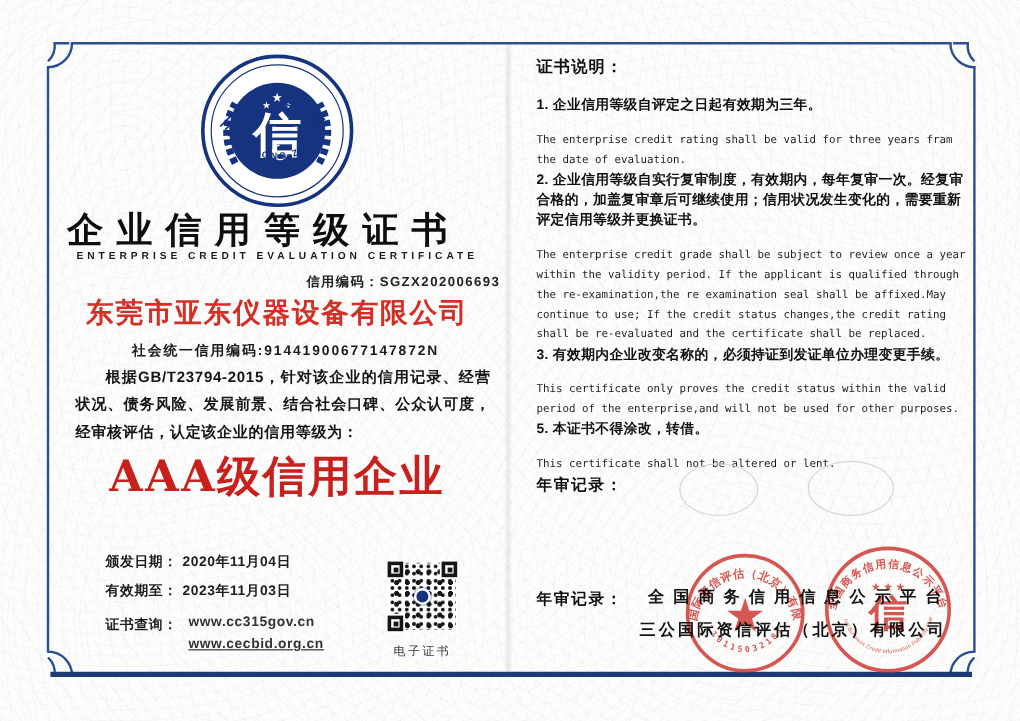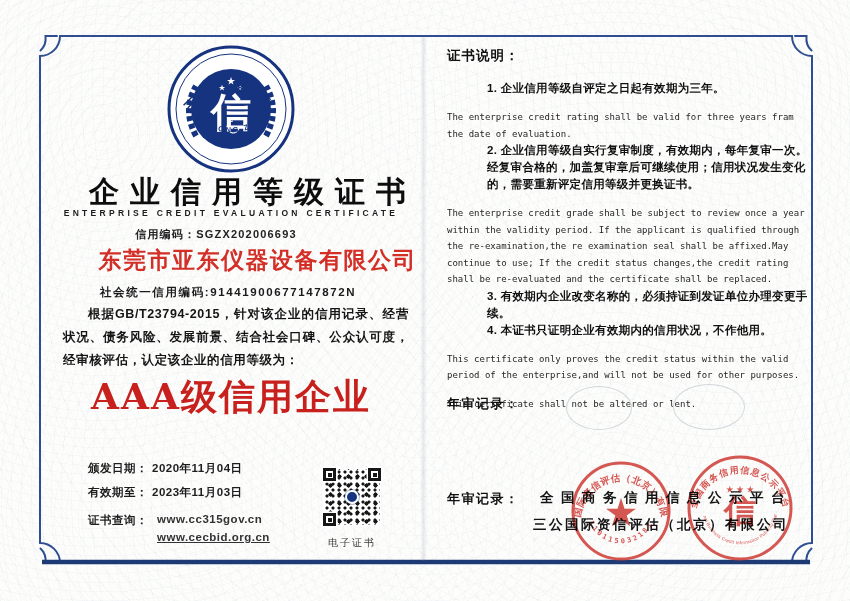--- a/index.html
+++ b/index.html
@@ -14,29 +14,29 @@
       repeating-radial-gradient(circle at 22% 86%, rgba(140,155,175,.045) 0 1px, transparent 1px 12px),
       repeating-radial-gradient(circle at 50% 48%, rgba(140,155,175,.04) 0 1px, transparent 1px 13px);}
   .abs{position:absolute;}
   .frame{position:absolute;left:0;top:0;z-index:1;}
   .crease{position:absolute;left:420px;top:37px;width:7px;height:524px;z-index:1;
     background:linear-gradient(90deg,transparent,rgba(120,130,150,.16),transparent);}
   .content{position:absolute;inset:0;z-index:2;}
 
   
   .logo{left:166px;top:44px;width:130px;height:130px;}
-  .title{left:45px;top:172px;width:372px;text-align:right;margin:0;
+  .title{left:45px;top:172px;width:372px;text-align:left;margin:0;
     font:700 30px "DejaVu Serif","Liberation Serif",serif;letter-spacing:11px;text-indent:11px;color:#0d0d0d;}
   .subtitle{left:45px;top:208px;width:372px;text-align:center;
     font:700 8.5px "Liberation Sans",sans-serif;letter-spacing:3.3px;color:#1c1c1c;}
-  .credit-no{left:30px;top:227px;width:372px;text-align:center;
+  .credit-no{left:45px;top:227px;width:372px;text-align:right;
     font:700 11px "Liberation Sans",sans-serif;letter-spacing:1.2px;color:#222;}
-  .company{left:45px;top:245px;width:372px;text-align:right;
+  .company{left:45px;top:245px;width:372px;text-align:center;
     font:700 23px "Liberation Sans",sans-serif;letter-spacing:1.5px;color:var(--red);}
-  .uscc{left:42px;top:285px;width:372px;text-align:center;
+  .uscc{left:52px;top:285px;width:372px;text-align:center;
     font:700 11.5px "Liberation Sans",sans-serif;letter-spacing:1.6px;color:#1b1b1b;}
   .body-par{left:63px;top:303px;width:346px;text-align:justify;text-indent:2em;
     font:700 12.5px/23px "Liberation Sans",sans-serif;letter-spacing:.6px;color:#151515;}
   .rating{left:45px;top:373px;width:372px;text-align:center;
     font:700 36px "DejaVu Serif","Liberation Serif",serif;letter-spacing:2px;color:var(--red2);}
   .meta{font:700 11.5px "Liberation Sans",sans-serif;color:#1d1d1d;letter-spacing:.5px;}
   .issue-row{left:88px;top:461px;}
   .valid-row{left:88px;top:485px;}
   .query-label{left:88px;top:513px;}
   .url1{left:157px;top:513px;font-weight:700;color:#333;}
@@ -54,21 +54,21 @@
   .f-tl{left:0;top:0;} .f-tr{right:0;top:0;} .f-bl{left:0;bottom:0;}
   .qr-center{position:absolute;left:50%;top:50%;width:14px;height:14px;margin:-7px 0 0 -7px;
     border-radius:50%;background:var(--navy);border:2px solid #fff;box-sizing:border-box;
     box-shadow:0 0 0 1px rgba(22,51,127,.35);}
   .qr-caption{left:314px;top:536px;width:76px;text-align:center;
     font:400 10px "Liberation Sans",sans-serif;letter-spacing:2px;color:#3a3a3a;}
 
   
   .heading{left:447px;top:47px;font:700 13.5px "Liberation Sans",sans-serif;letter-spacing:1px;color:#101010;}
   .items{left:447px;top:80px;width:365px;}
-  .item .zh{font:700 11.5px/17px "Liberation Sans",sans-serif;letter-spacing:.3px;color:#101010;margin-left:40px;}
+  .item .zh{font:700 11.5px/17px "Liberation Sans",sans-serif;letter-spacing:.3px;color:#101010;}
   .item .en{font:400 9px/16.5px "DejaVu Sans Mono","Liberation Mono",monospace;color:#1f1f1f;margin-top:12px;}
   .review-label{left:447px;top:395px;font:700 13px "Liberation Sans",sans-serif;letter-spacing:1.5px;}
   .oval{border:1px solid #d3d6d9;border-radius:50%;}
   .oval1{left:566px;top:386px;width:64px;height:42px;}
   .oval2{left:673px;top:384px;width:70px;height:44px;}
   .issuer-label{left:447px;top:490px;font:700 13px "Liberation Sans",sans-serif;letter-spacing:1.5px;}
   .issuer-line1{left:540px;top:489px;font:700 13.5px "Liberation Sans",sans-serif;letter-spacing:7.5px;color:#141414;}
   .issuer-line2{left:533px;top:516px;font:700 13.5px "Liberation Sans",sans-serif;letter-spacing:2.5px;color:#141414;}
   .stamp{opacity:.88;mix-blend-mode:multiply;}
   .stamp-left{left:568px;top:458px;width:106px;height:106px;}
@@ -180,24 +180,24 @@
           <div class="en">The enterprise credit rating shall be valid for three years fram the date of evaluation.</div>
         </div>
         <div class="item">
           <div class="zh">2. 企业信用等级自实行复审制度，有效期内，每年复审一次。经复审合格的，加盖复审章后可继续使用；信用状况发生变化的，需要重新评定信用等级并更换证书。</div>
           <div class="en">The enterprise credit grade shall be subject to review once a year within the validity period. If the applicant is qualified through the re-examination,the re examination seal shall be affixed.May continue to use; If the credit status changes,the credit rating shall be re-evaluated and the certificate shall be replaced.</div>
         </div>
         <div class="item">
           <div class="zh">3. 有效期内企业改变名称的，必须持证到发证单位办理变更手续。</div>
         </div>
         <div class="item">
-          <div class="zh">4. 本证书只证明企业有效期内的信用状况，不作他用。</div>
           <div class="en">This certificate only proves the credit status within the valid period of the enterprise,and will not be used for other purposes.</div>
         </div>
         <div class="item">
+          <div class="zh">5. 本证书不得涂改，转借。</div>
           <div class="en">This certificate shall not be altered or lent.</div>
         </div>
       </div>
 
       <div class="abs review-label">年审记录：</div>
       <div class="abs oval oval1"></div>
       <div class="abs oval oval2"></div>
 
       <div class="abs issuer-label">年审记录：</div>
       <div class="abs issuer-line1">全国商务信用信息公示平台</div>

